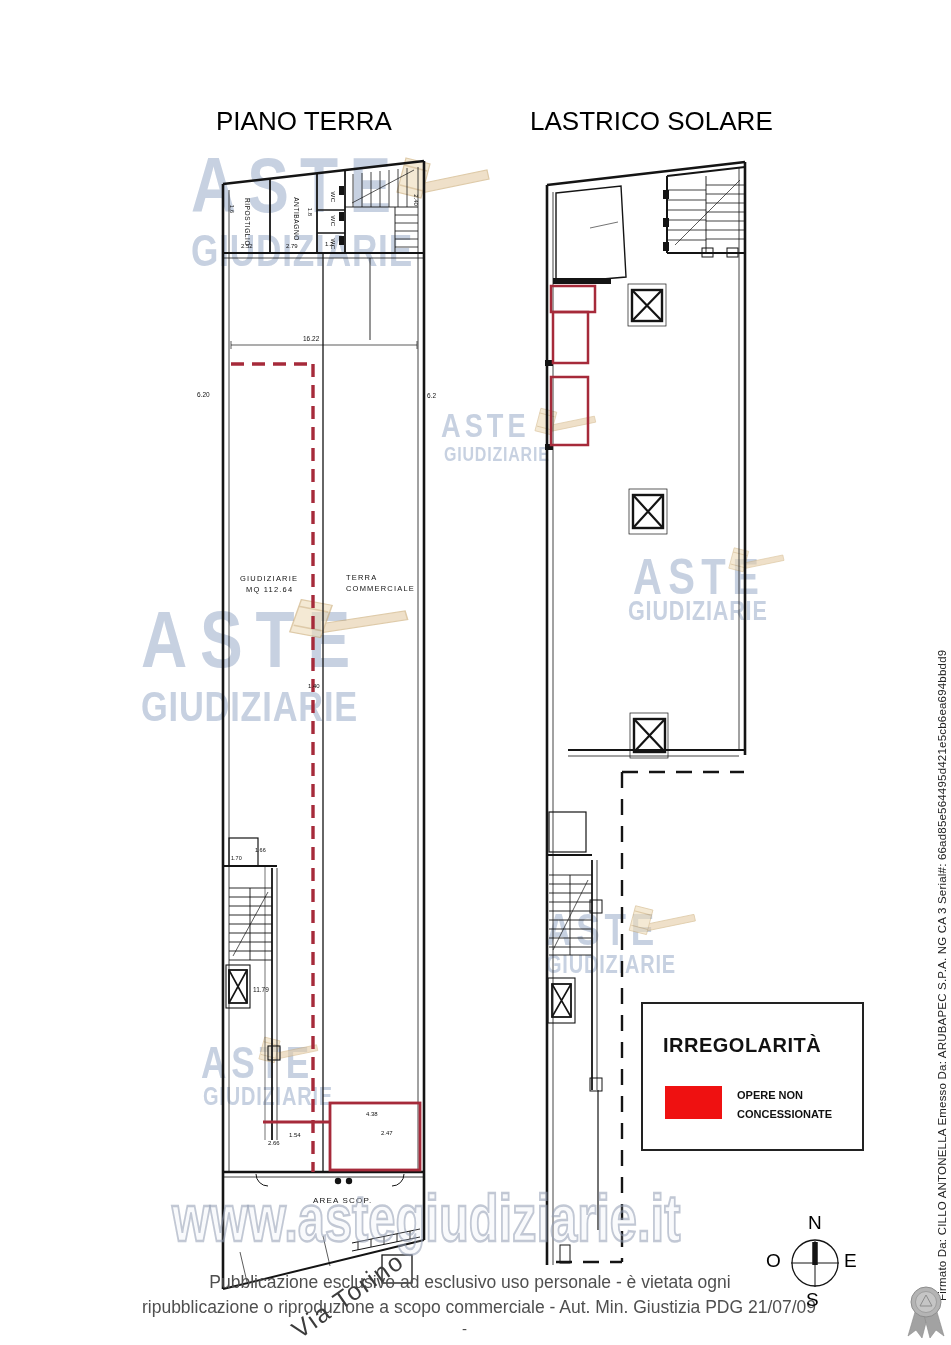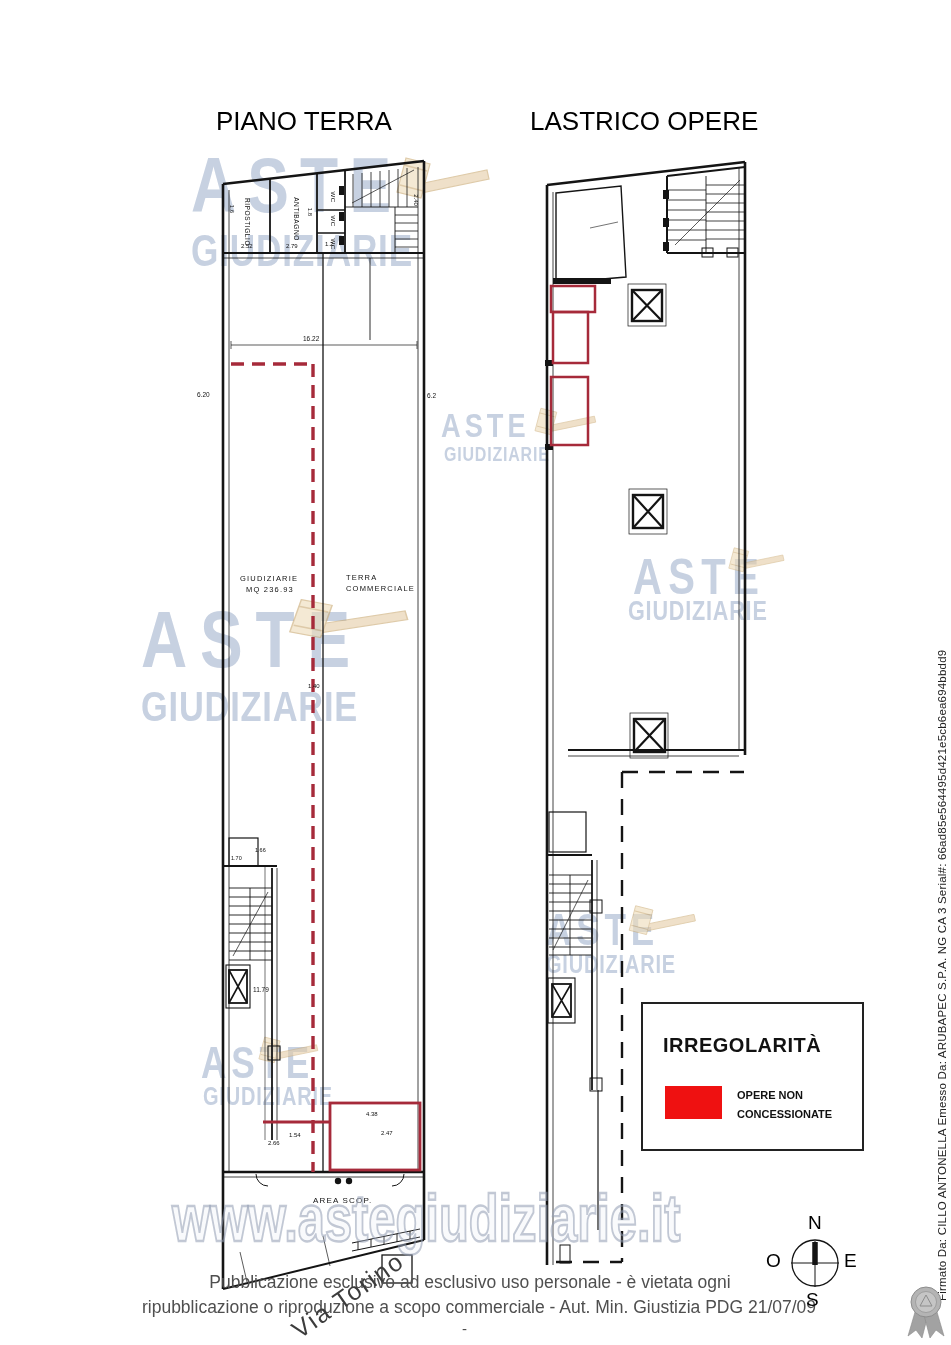--- a/index.html
+++ b/index.html
@@ -76,21 +76,21 @@
     </defs>
     <use href="#gavel" transform="translate(394,150) scale(1.0)"></use>
     <use href="#gavel" transform="translate(533,403) scale(0.66)"></use>
     <use href="#gavel" transform="translate(286,592) scale(1.28,0.95)"></use>
     <use href="#gavel" transform="translate(727,543) scale(0.60)"></use>
     <use href="#gavel" transform="translate(627,900) scale(0.72)"></use>
     <use href="#gavel" transform="translate(257,1032) scale(0.64)"></use>
   </svg>
 
   <div class="subtitle" style="left:216px;">PIANO TERRA</div>
-  <div class="subtitle" style="left:530px;">LASTRICO OPERE</div>
+  <div class="subtitle" style="left:530px;">LASTRICO SOLARE</div>
 
   <svg class="layer" width="951" height="1345" viewBox="0 0 951 1345">
 
     <g stroke="#141414" fill="none">
 
       <path d="M223,184 L424,161" stroke-width="2.6"></path>
       <path d="M223,184 L223,1289" stroke-width="2.6"></path>
       <path d="M424,161 L424,1240" stroke-width="2.6"></path>
       <path d="M223,1289 L424,1240" stroke-width="2"></path>
       <path d="M229,190 L229,1172" stroke-width="0.8"></path>
@@ -214,21 +214,21 @@
       <rect x="551" y="377" width="37" height="68" stroke-width="2.5"></rect>
     </g>
   </svg>
 
   <div class="vlabel" style="left:247px;top:222px;">RIPOSTIGLIO</div>
   <div class="vlabel" style="left:296px;top:219px;">ANTIBAGNO</div>
   <div class="vlabel" style="left:333px;top:197px;font-size:6px;">WC</div>
   <div class="vlabel" style="left:333px;top:221px;font-size:6px;">WC</div>
   <div class="vlabel" style="left:333px;top:244px;font-size:6px;">WC</div>
   <div class="room-label" style="left:240px;top:574px;">GIUDIZIARIE</div>
-  <div class="room-label" style="left:246px;top:585px;">MQ 236.93</div>
+  <div class="room-label" style="left:246px;top:585px;">MQ 112.64</div>
   <div class="room-label" style="left:346px;top:573px;">TERRA</div>
   <div class="room-label" style="left:346px;top:584px;">COMMERCIALE</div>
   <div class="room-label" style="left:313px;top:1196px;font-size:8px;">AREA SCOP.</div>
 
   <div class="dim" style="left:303px;top:335px;font-size:6.5px;">16.22</div>
   <div class="dim" style="left:197px;top:391px;font-size:6.5px;">6.20</div>
   <div class="dim" style="left:427px;top:392px;font-size:6.5px;">6.2</div>
   <div class="dim" style="left:241px;top:243px;">2.52</div>
   <div class="dim" style="left:286px;top:243px;">2.79</div>
   <div class="dim" style="left:325px;top:241px;">1.2</div>

